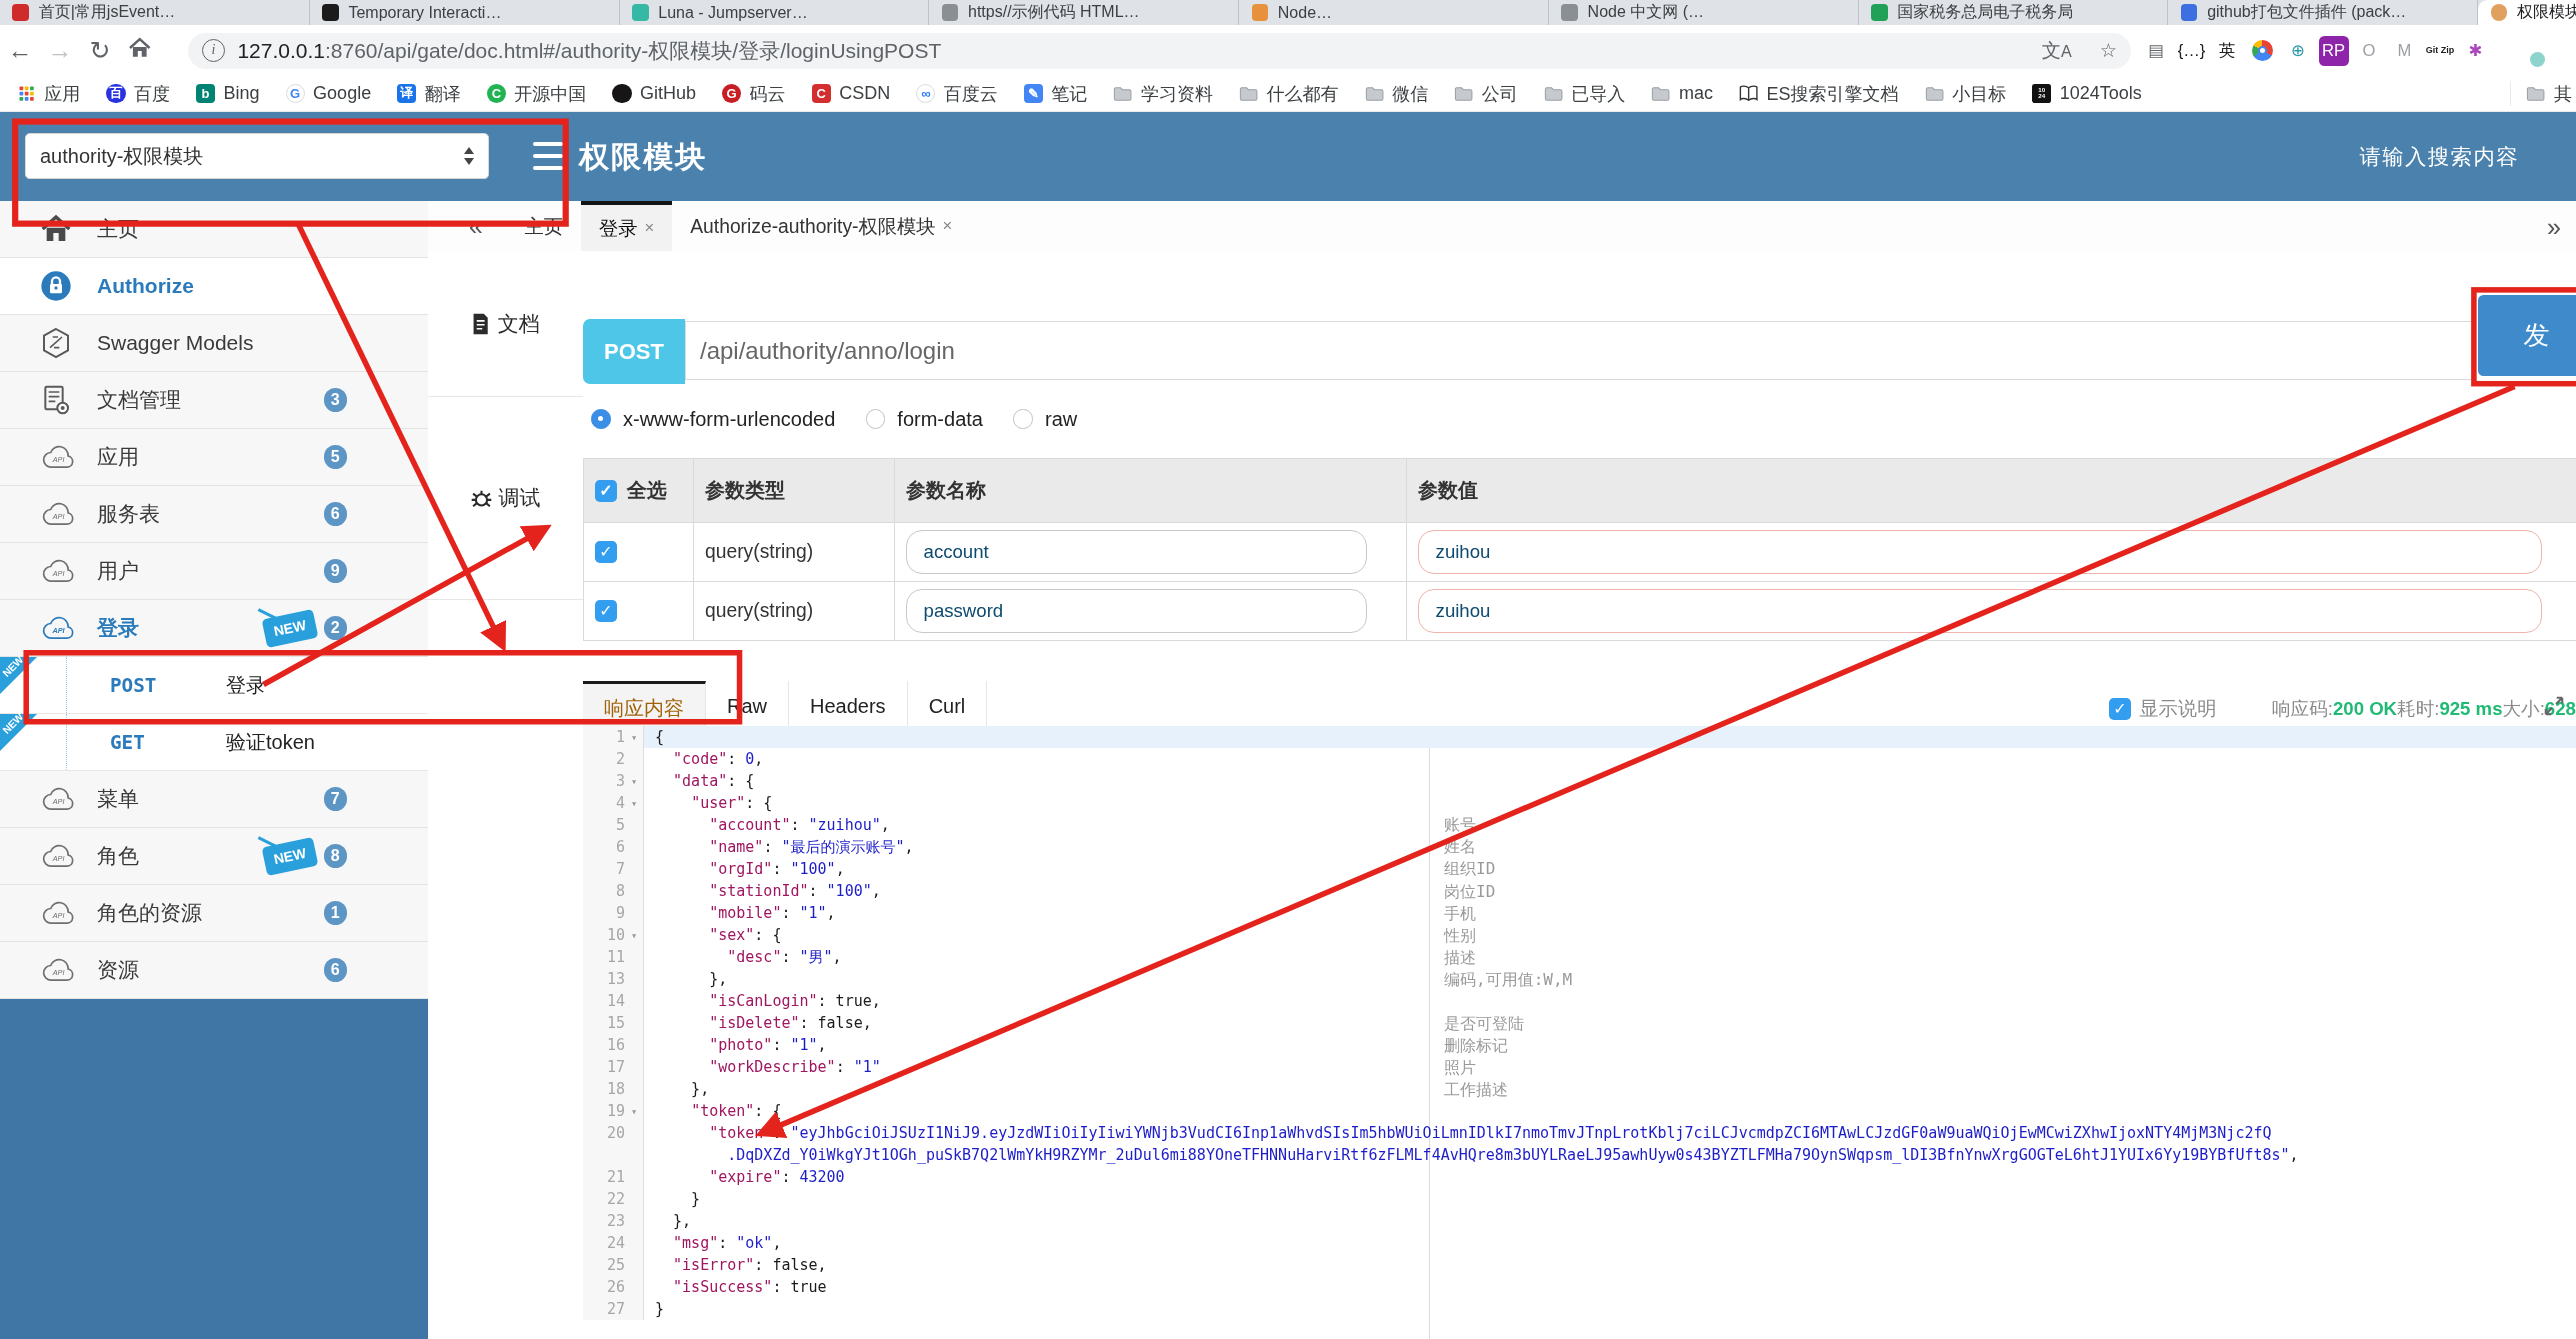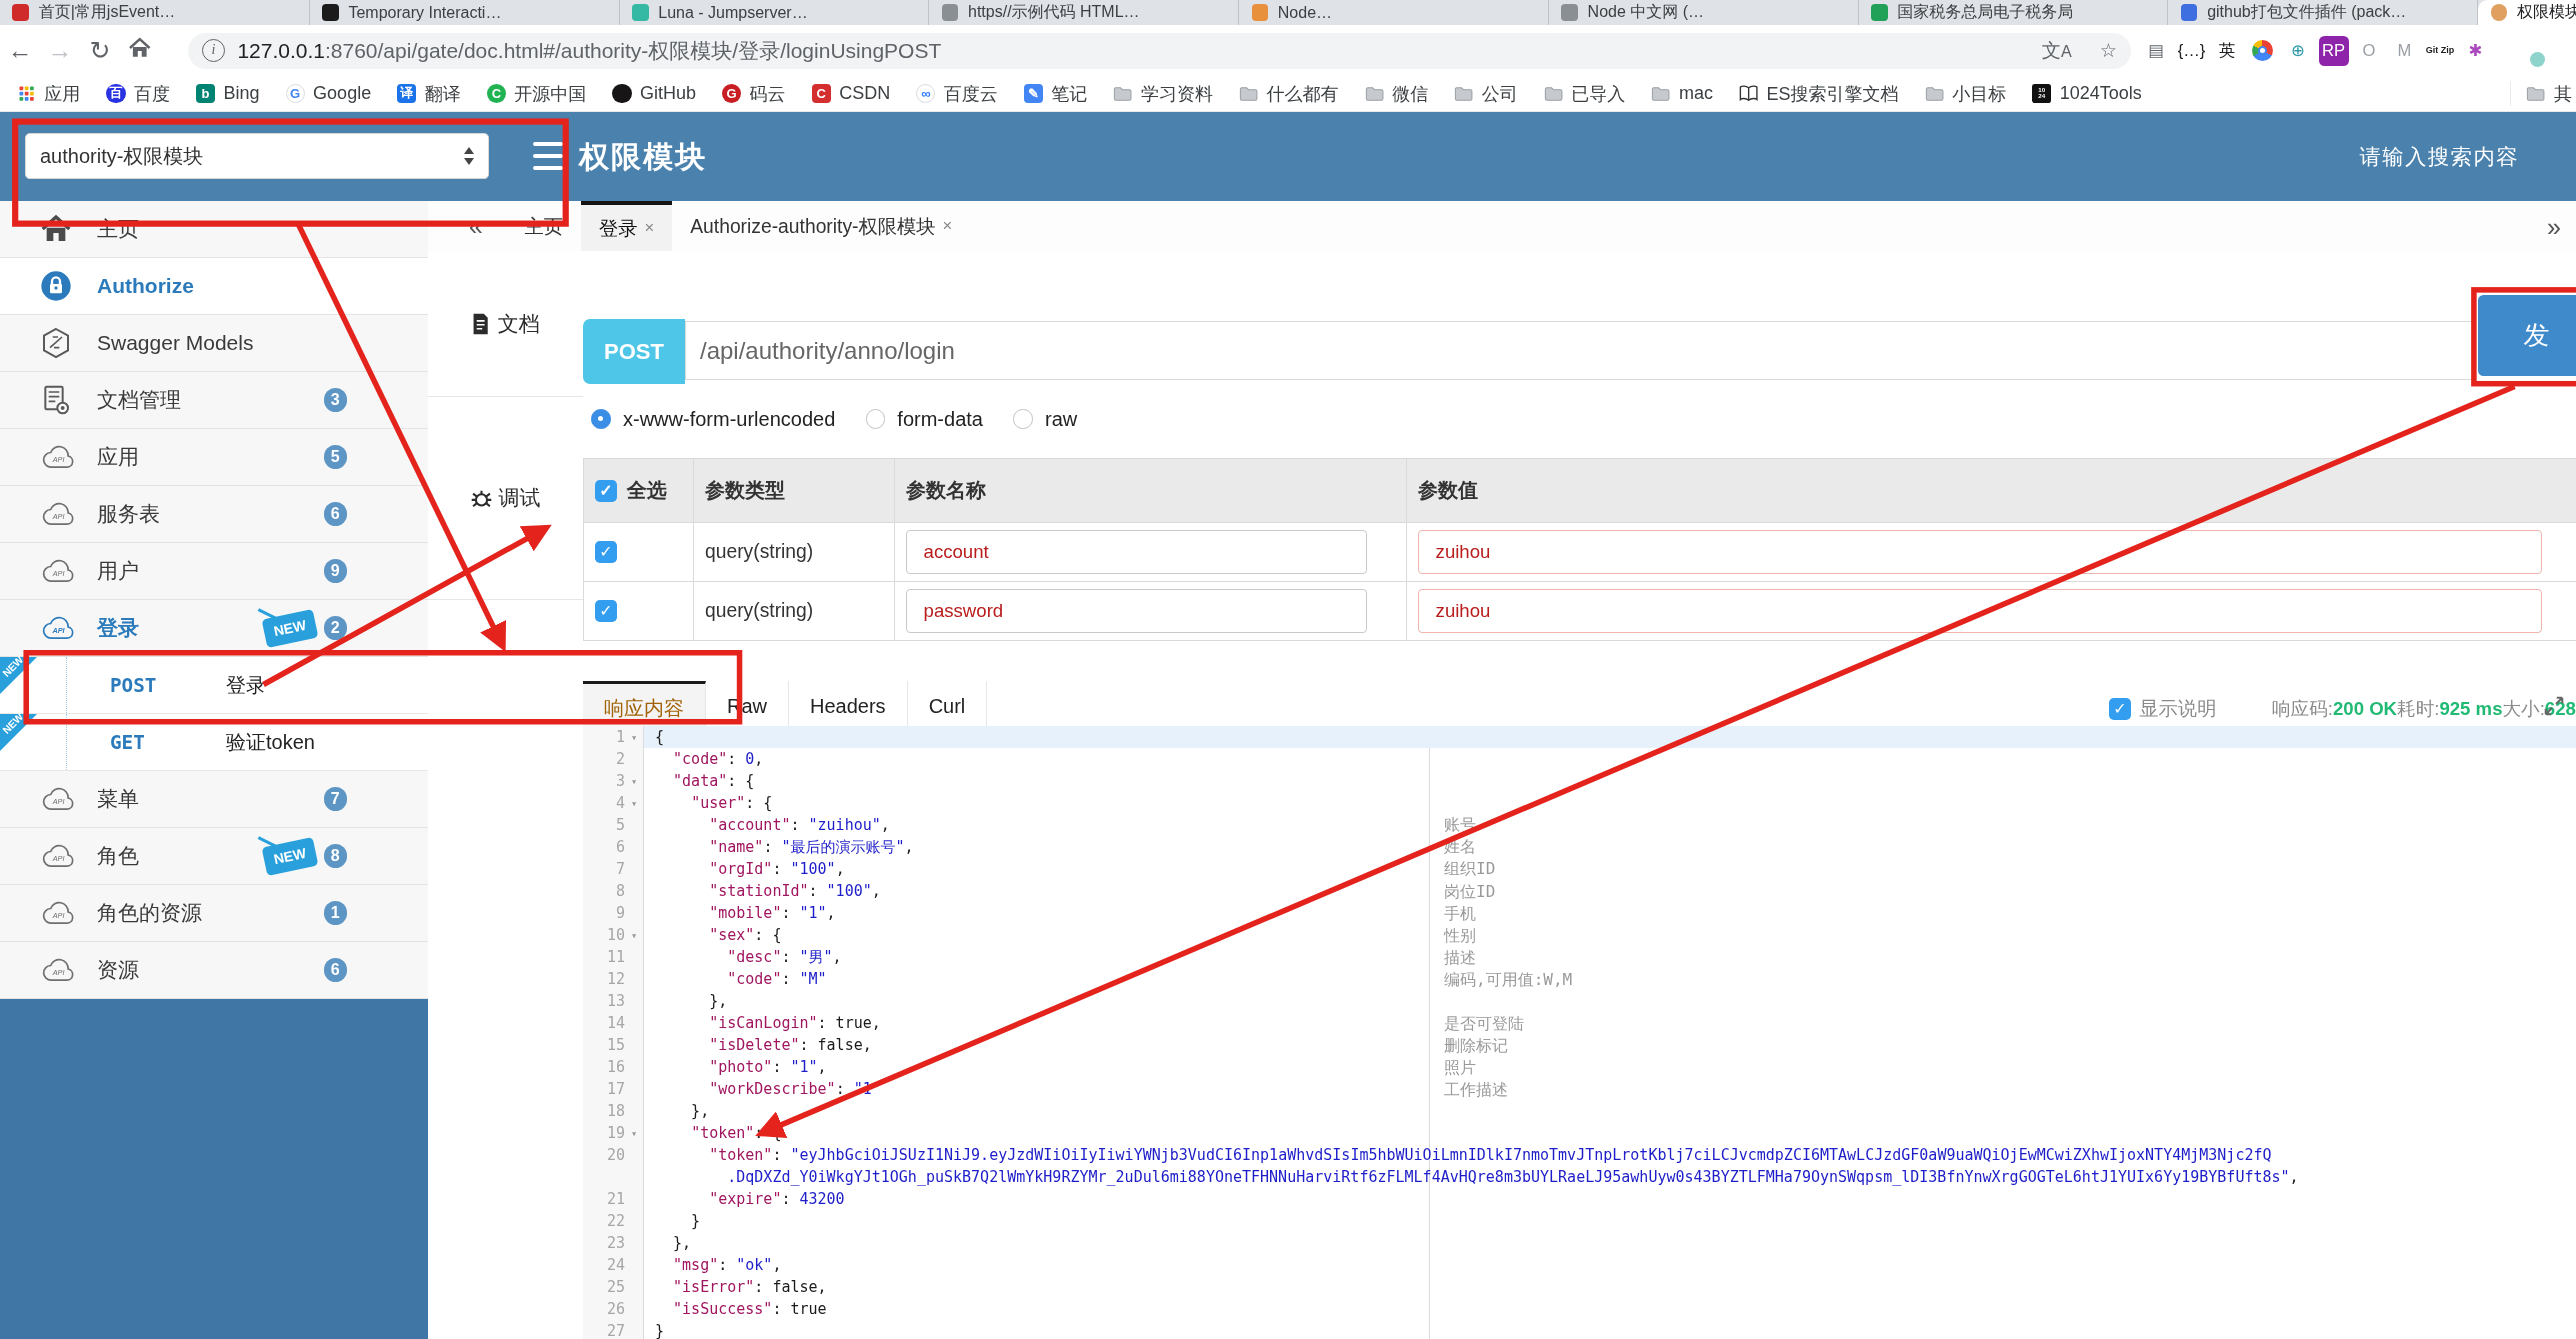--- a/index.html
+++ b/index.html
@@ -98,21 +98,21 @@
   .rlabel{margin-right:18px;}
   
   .cb{width:22px;height:22px;background:#339df0;border-radius:4.8px;color:#fff;font-size:16px;line-height:22px;text-align:center;flex:0 0 22px;}
   
   #ptable{position:absolute;left:0;top:207px;width:2028px;border:0.7px solid #dadada;box-sizing:border-box;}
   .prow{display:flex;height:58px;background:#fff;border-top:0.7px solid #dadada;}
   #phead{display:flex;height:63px;background:#eaeaea;font-weight:bold;font-size:20px;color:#333;}
   .pc{display:flex;align-items:center;padding-left:11px;box-sizing:border-box;border-right:0.7px solid #dadada;gap:9.7px;}
   .pc1{flex:0 0 110px;} .pc2{flex:0 0 201px;} .pc3{flex:0 0 512px;} .pc4{flex:1;border-right:none;}
   .prow .pc{font-weight:normal;font-size:19.3px;color:#333;}
-  .pinput{height:44px;border:0.7px solid #c9c9c9;border-radius:4px;background:#fff;font-size:18.6px;color:#b91c1c;
+  .pinput{height:44px;border:0.7px solid #c9c9c9;border-radius:16px;background:#fff;font-size:18.6px;color:#0c4a6e;
     padding-left:16.6px;box-sizing:border-box;display:flex;align-items:center;}
   .pname{width:461px;}
   .pval{width:1124px;border-color:#efb4ac;}
   
   #resptabs{position:absolute;left:0;top:430px;right:0;height:51px;border-bottom:0.7px solid #e3e3e3;display:flex;align-items:stretch;}
   .rtab{display:flex;align-items:center;padding:0 21px;font-size:20px;color:#222;border-right:0.7px solid #e6e6e6;}
   .rtab.active{background:#f4f4f4;border-top:3.4px solid #1b1b1b;color:#a16207;}
   #showdesc{position:absolute;left:1526px;top:14px;display:flex;align-items:center;gap:8.3px;font-size:19.3px;color:#8a8a8a;}
   #respmeta{position:absolute;left:1689px;top:15px;font-size:18.6px;white-space:nowrap;}
   #respmeta .g{color:#8a8a8a;} #respmeta .v{color:#21ba75;font-weight:bold;}
@@ -670,27 +670,20 @@
         </div>
         <div class="code-line">
           <span class="gutter">
             <span class="lnum">11</span>
             <span class="fold"></span>
           </span>
           <span class="ltext"><span class="tk-b">        </span><span class="tk-k">"desc"</span><span class="tk-b">: </span><span class="tk-s">"男"</span><span class="tk-b">,</span></span>
         </div>
         <div class="code-line">
           <span class="gutter">
-            <span class="lnum">12</span>
-            <span class="fold"></span>
-          </span>
-          <span class="ltext"><span class="tk-b">        </span><span class="tk-k">"code"</span><span class="tk-b">: </span><span class="tk-s">"M"</span></span>
-        </div>
-        <div class="code-line">
-          <span class="gutter">
             <span class="lnum">13</span>
             <span class="fold"></span>
           </span>
           <span class="ltext"><span class="tk-b">      },</span></span>
         </div>
         <div class="code-line">
           <span class="gutter">
             <span class="lnum">14</span>
             <span class="fold"></span>
           </span>

